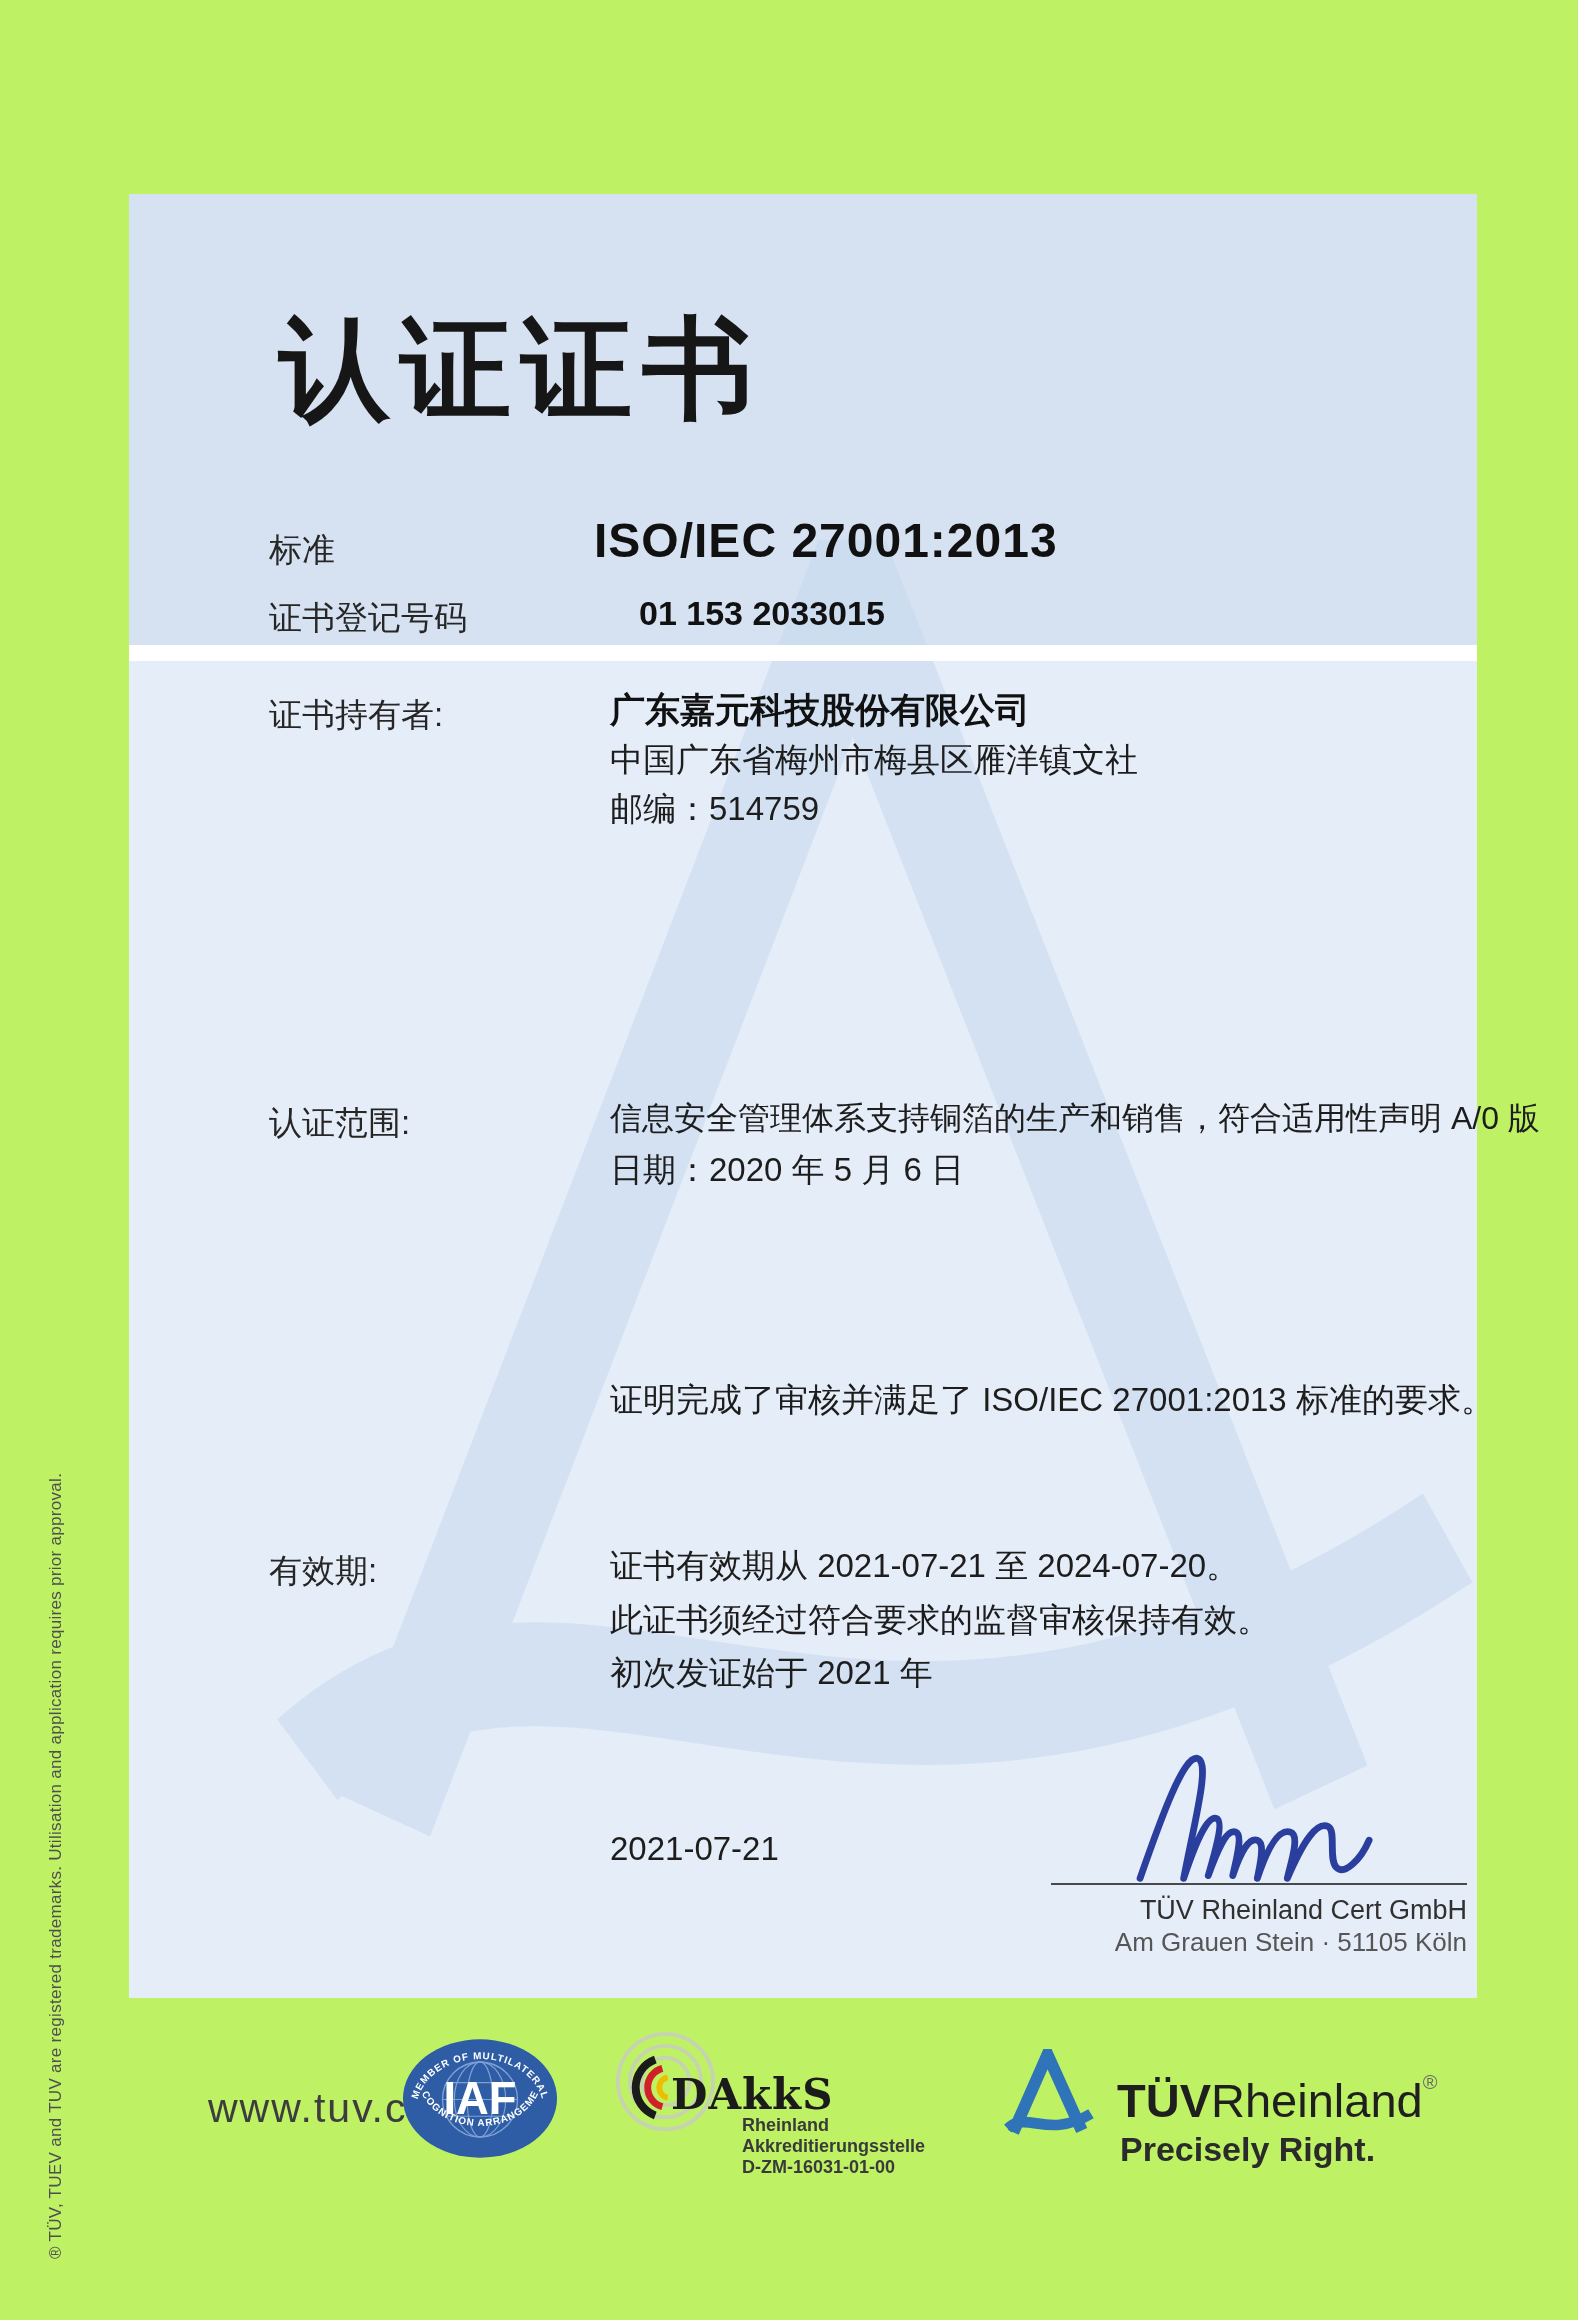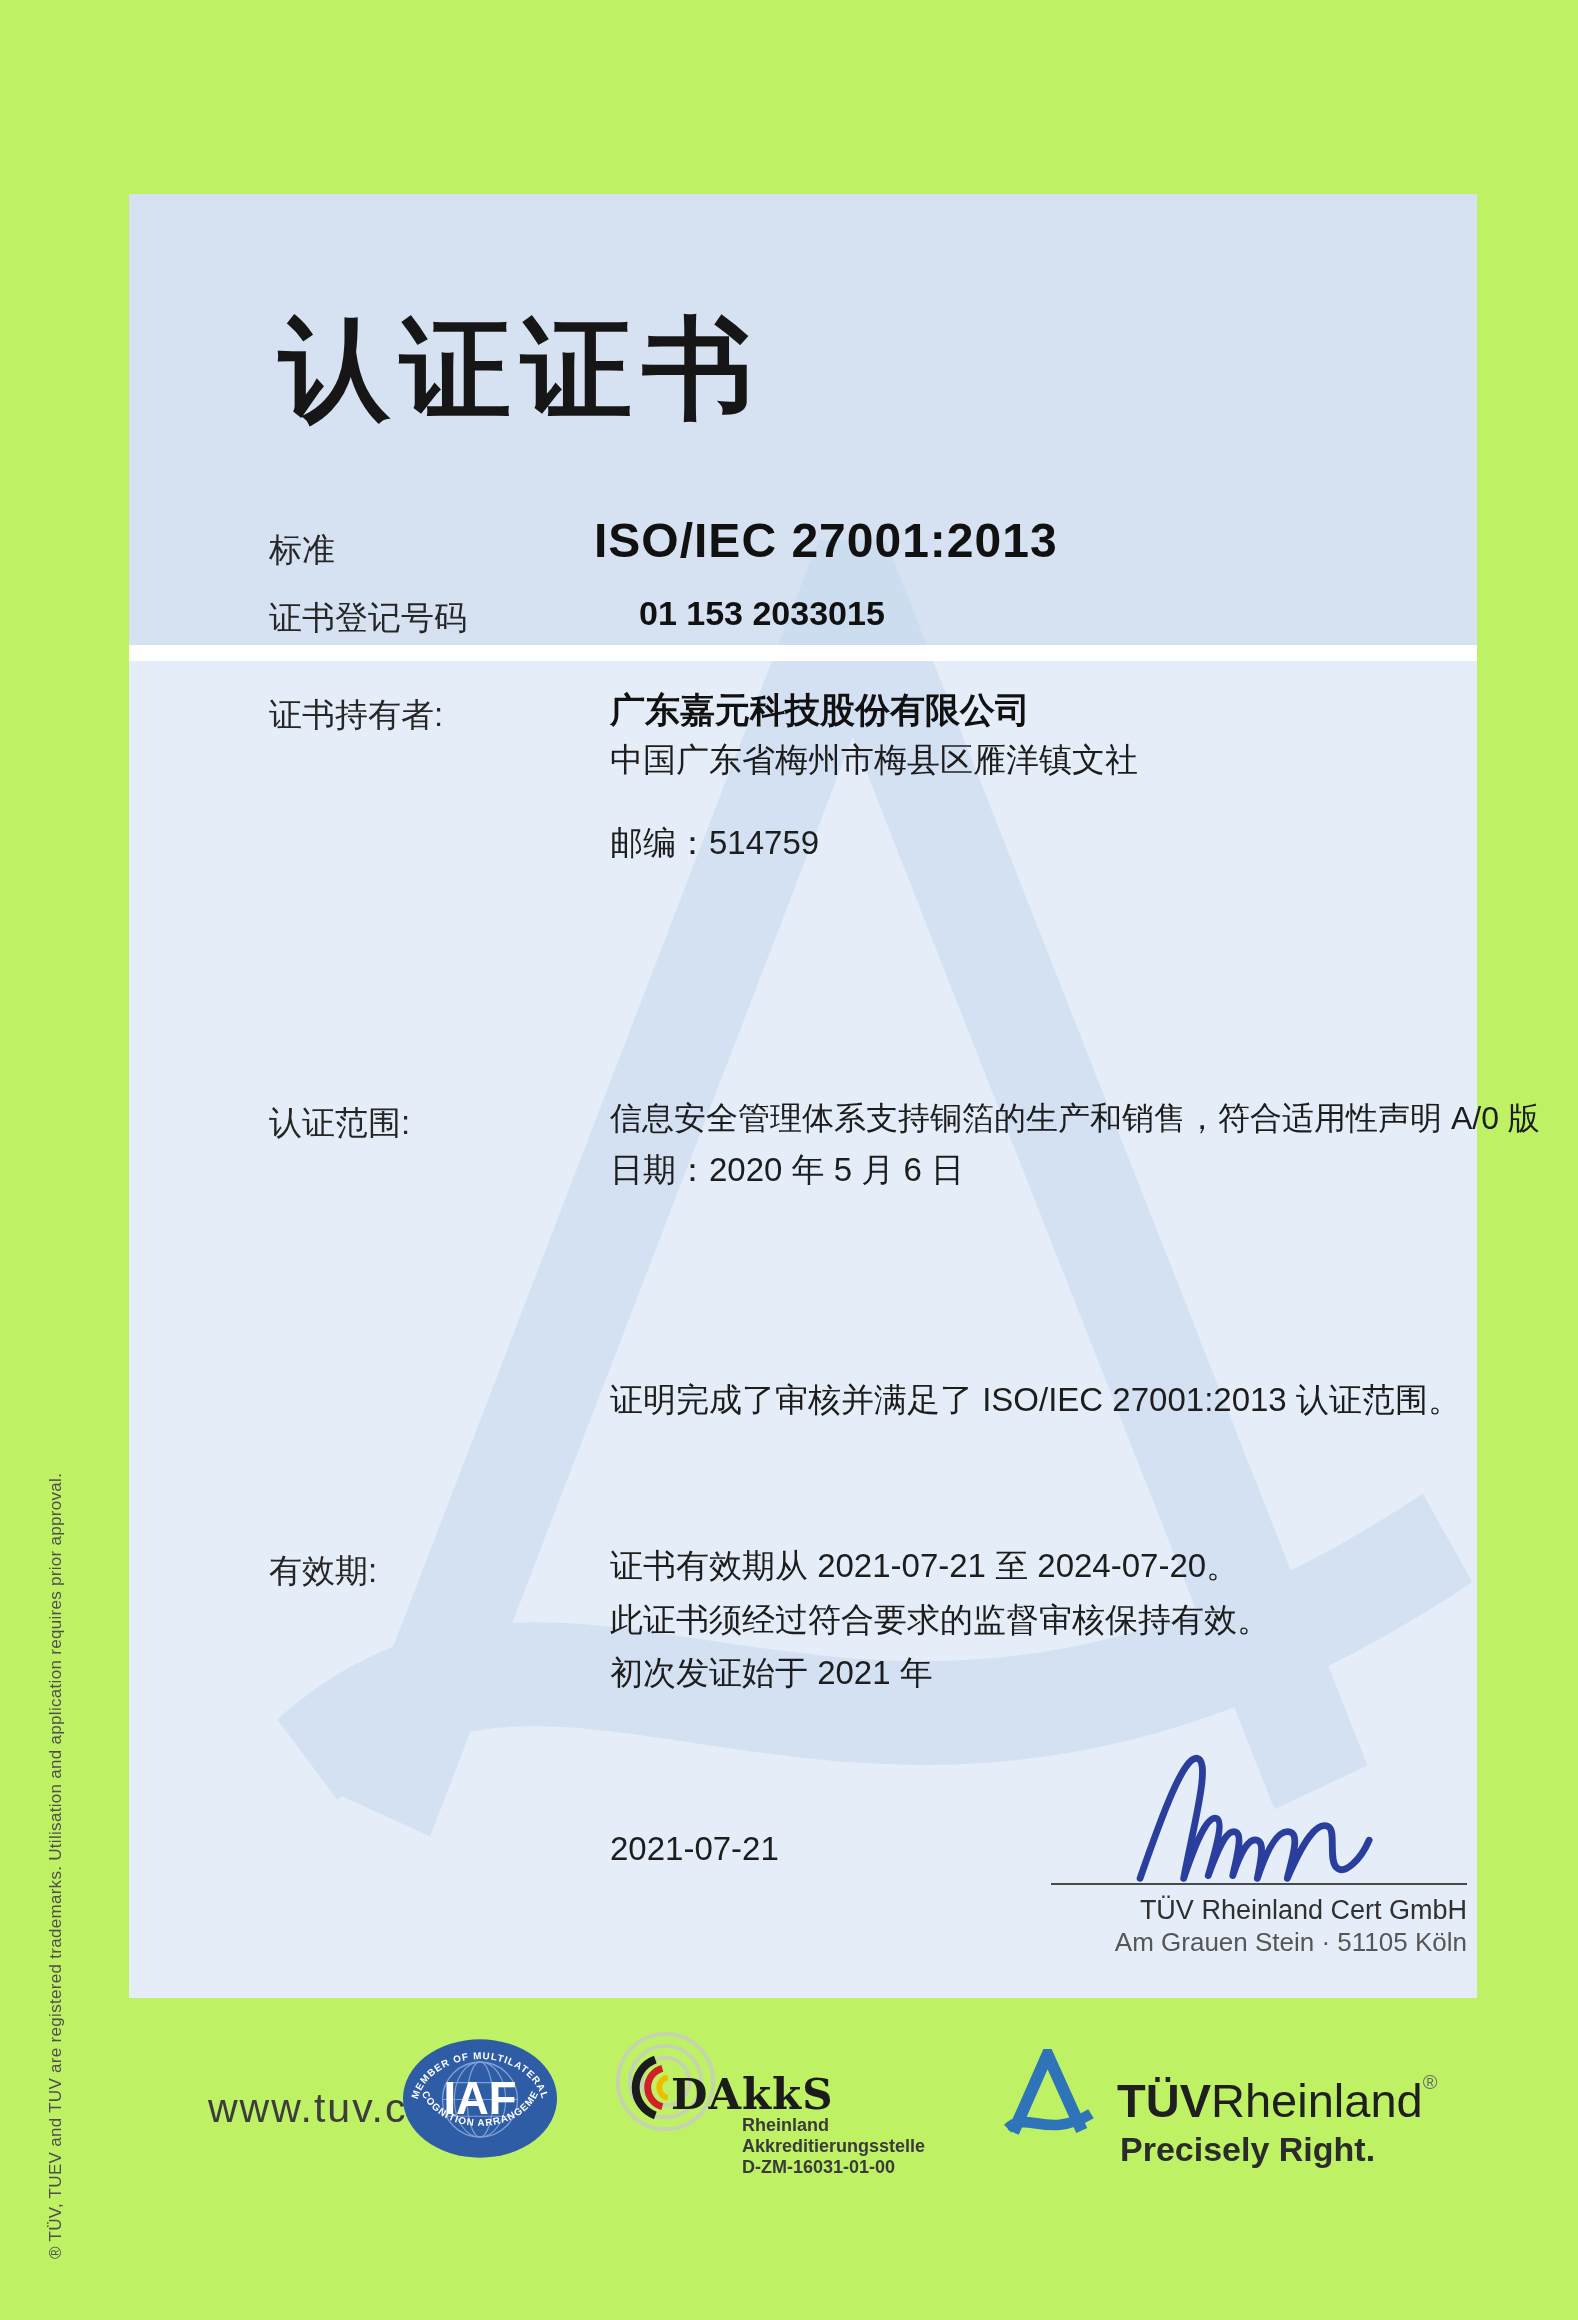--- a/index.html
+++ b/index.html
@@ -20,21 +20,21 @@
   .bold{font-weight:bold;}
 
   .standard-label{left:269px;top:528px;}
   .standard-value{left:594px;top:513px;font-size:48px;letter-spacing:1px;color:#111;}
   .certno-label{left:269px;top:596px;}
   .certno-value{left:610px;top:594px;font-size:34px;color:#111;margin-left:29px;}
 
   .holder-label{left:269px;top:693px;}
   .holder-name{left:610px;top:687px;font-size:35px;color:#111;}
   .holder-address{left:610px;top:738px;}
-  .holder-postal{left:610px;top:821px;}
+  .holder-postal{left:610px;top:787px;}
 
   .scope-label{left:269px;top:1101px;}
   .scope-line1{left:610px;top:1097px;font-size:32px;}
   .scope-line2{left:610px;top:1148px;}
 
   .statement{left:610px;top:1378px;}
 
   .validity-label{left:269px;top:1549px;}
   .validity-line1{left:610px;top:1544px;}
   .validity-line2{left:610px;top:1598px;}
@@ -87,21 +87,21 @@
 
   <div class="abs lbl holder-label">证书持有者:</div>
   <div class="abs bold holder-name">广东嘉元科技股份有限公司</div>
   <div class="abs val holder-address">中国广东省梅州市梅县区雁洋镇文社</div>
   <div class="abs val holder-postal">邮编：514759</div>
 
   <div class="abs lbl scope-label">认证范围:</div>
   <div class="abs val scope-line1">信息安全管理体系支持铜箔的生产和销售，符合适用性声明 A/0 版</div>
   <div class="abs val scope-line2">日期：2020 年 5 月 6 日</div>
 
-  <div class="abs val statement">证明完成了审核并满足了 ISO/IEC 27001:2013 认证范围。</div>
+  <div class="abs val statement">证明完成了审核并满足了 ISO/IEC 27001:2013 标准的要求。</div>
 
   <div class="abs lbl validity-label">有效期:</div>
   <div class="abs val validity-line1">证书有效期从 2021-07-21 至 2024-07-20。</div>
   <div class="abs val validity-line2">此证书须经过符合要求的监督审核保持有效。</div>
   <div class="abs val validity-line3">初次发证始于 2021 年</div>
 
   <div class="abs val issue-date">2021-07-21</div>
 
   <svg class="signature-svg" viewBox="0 0 200 110">
     <path d="M8 100 C 24 54 40 10 50 12 C 60 14 48 58 40 100

